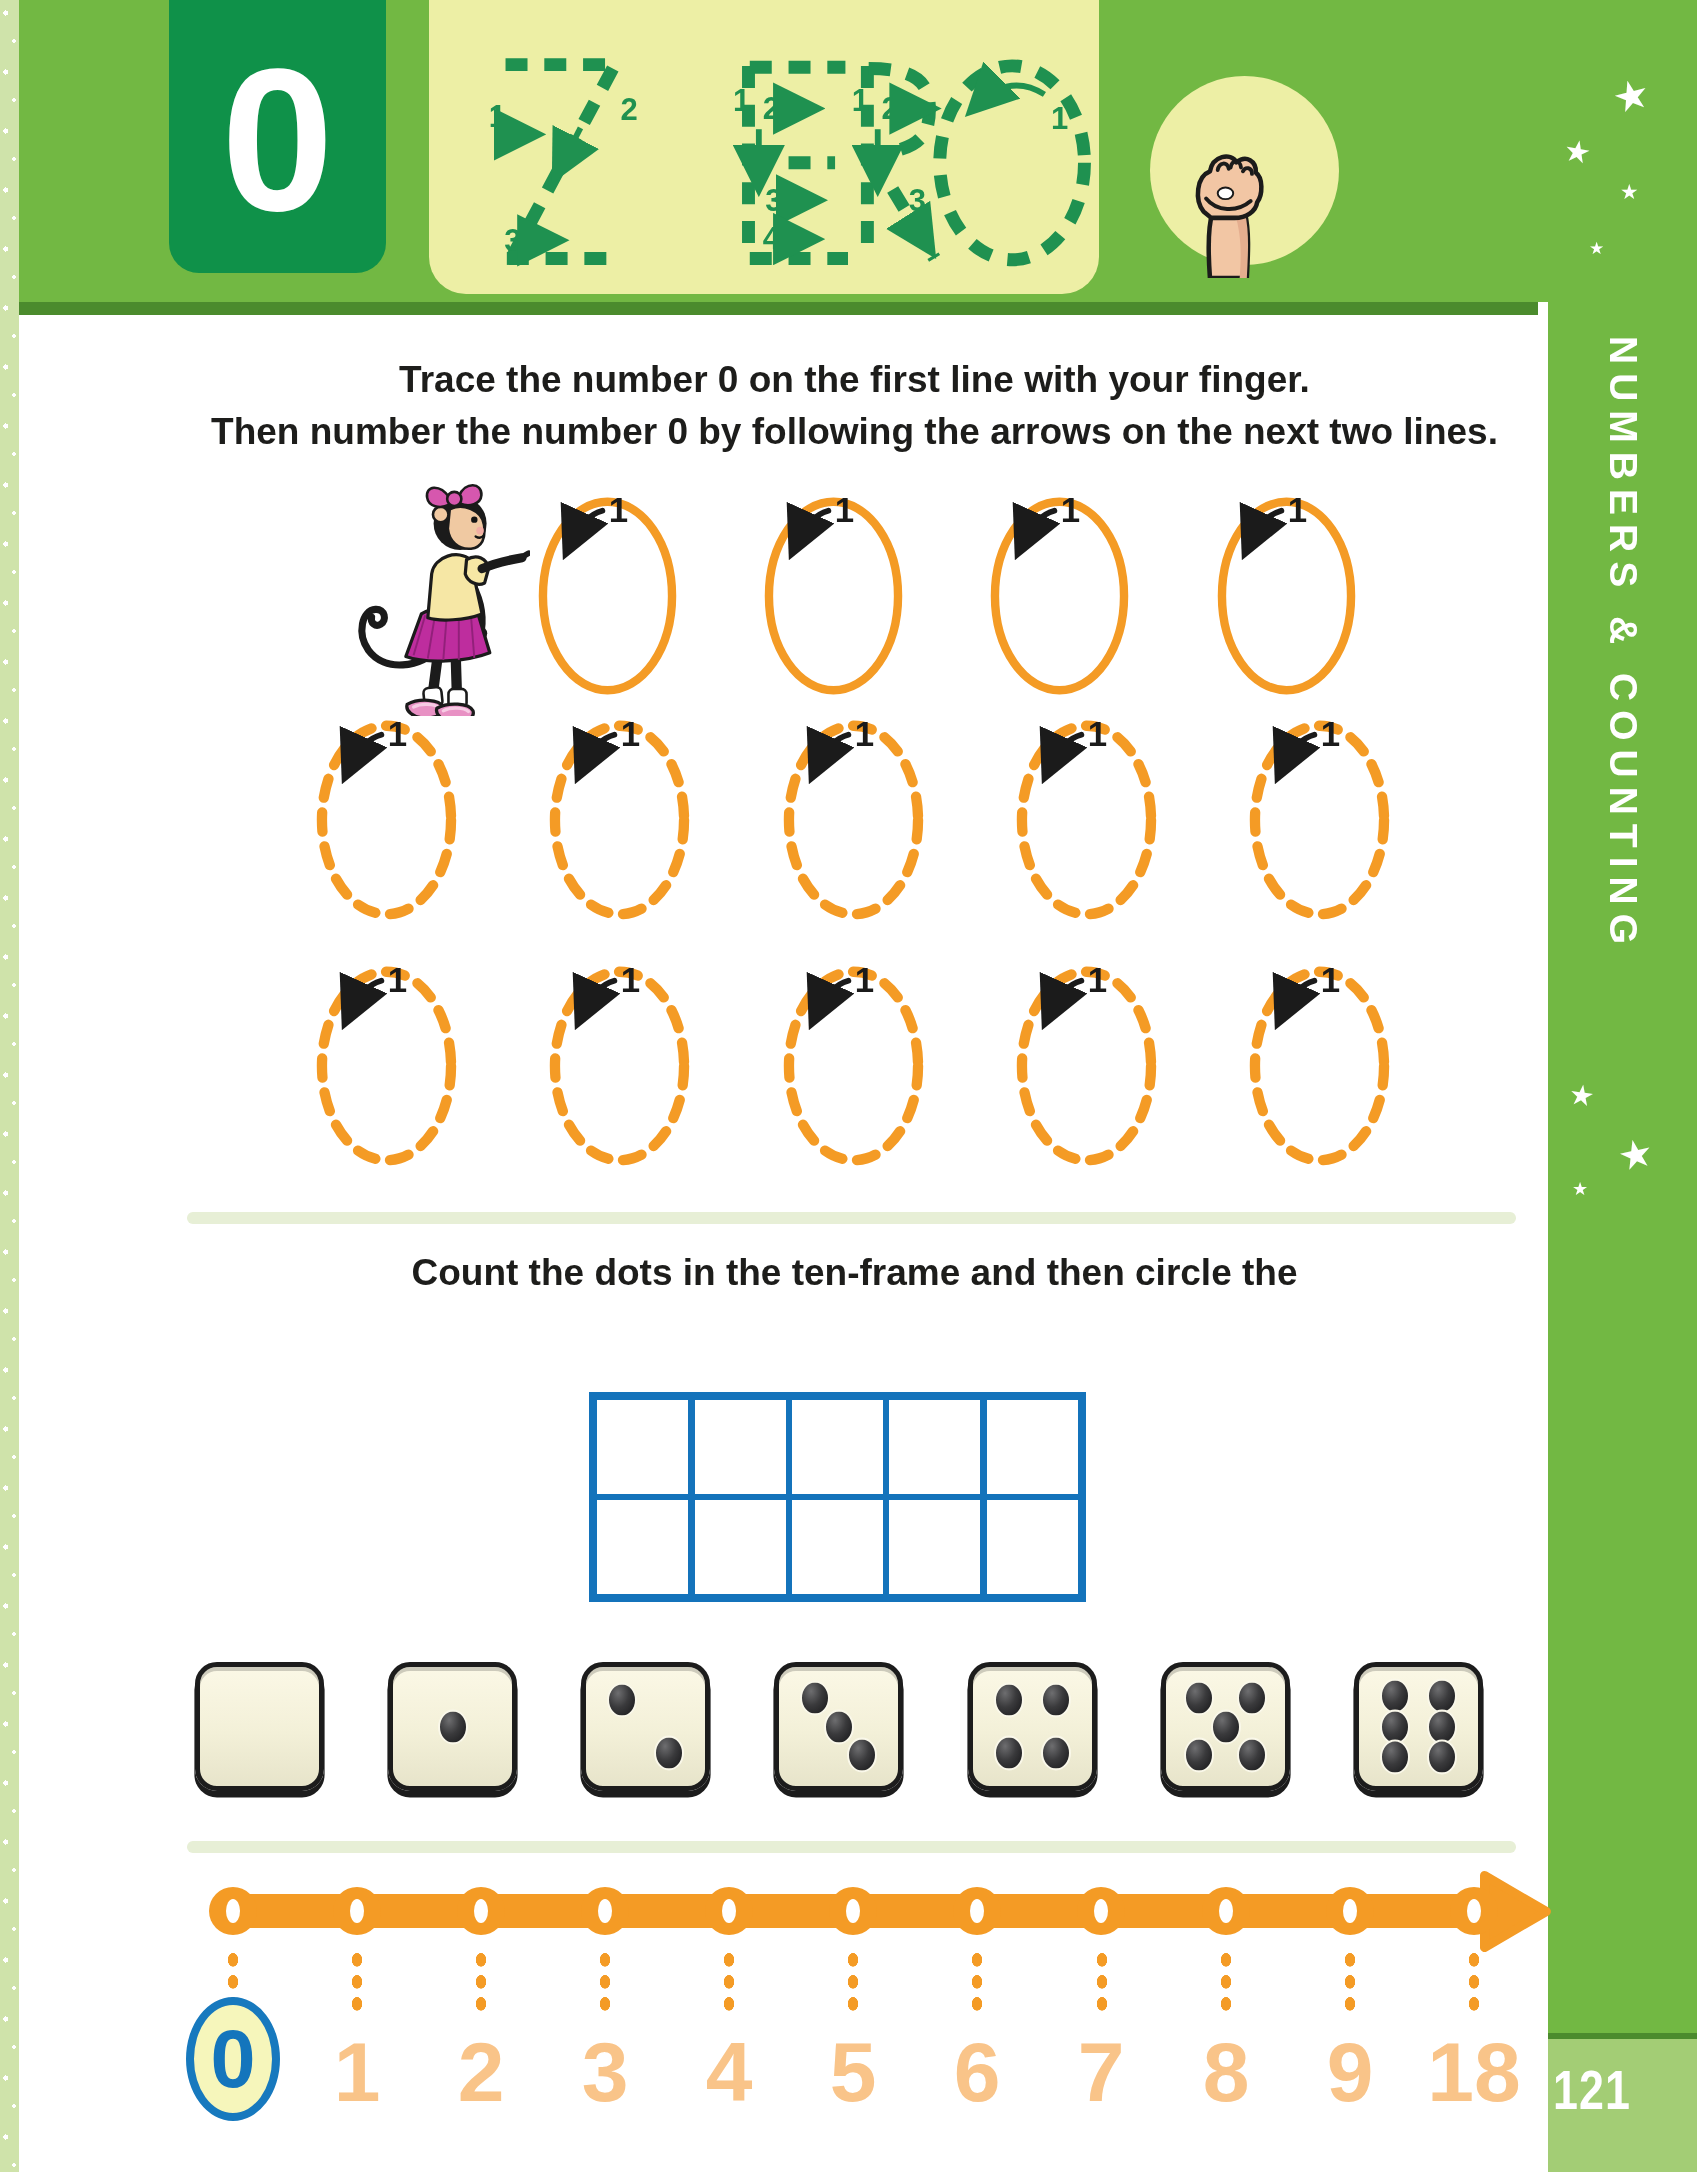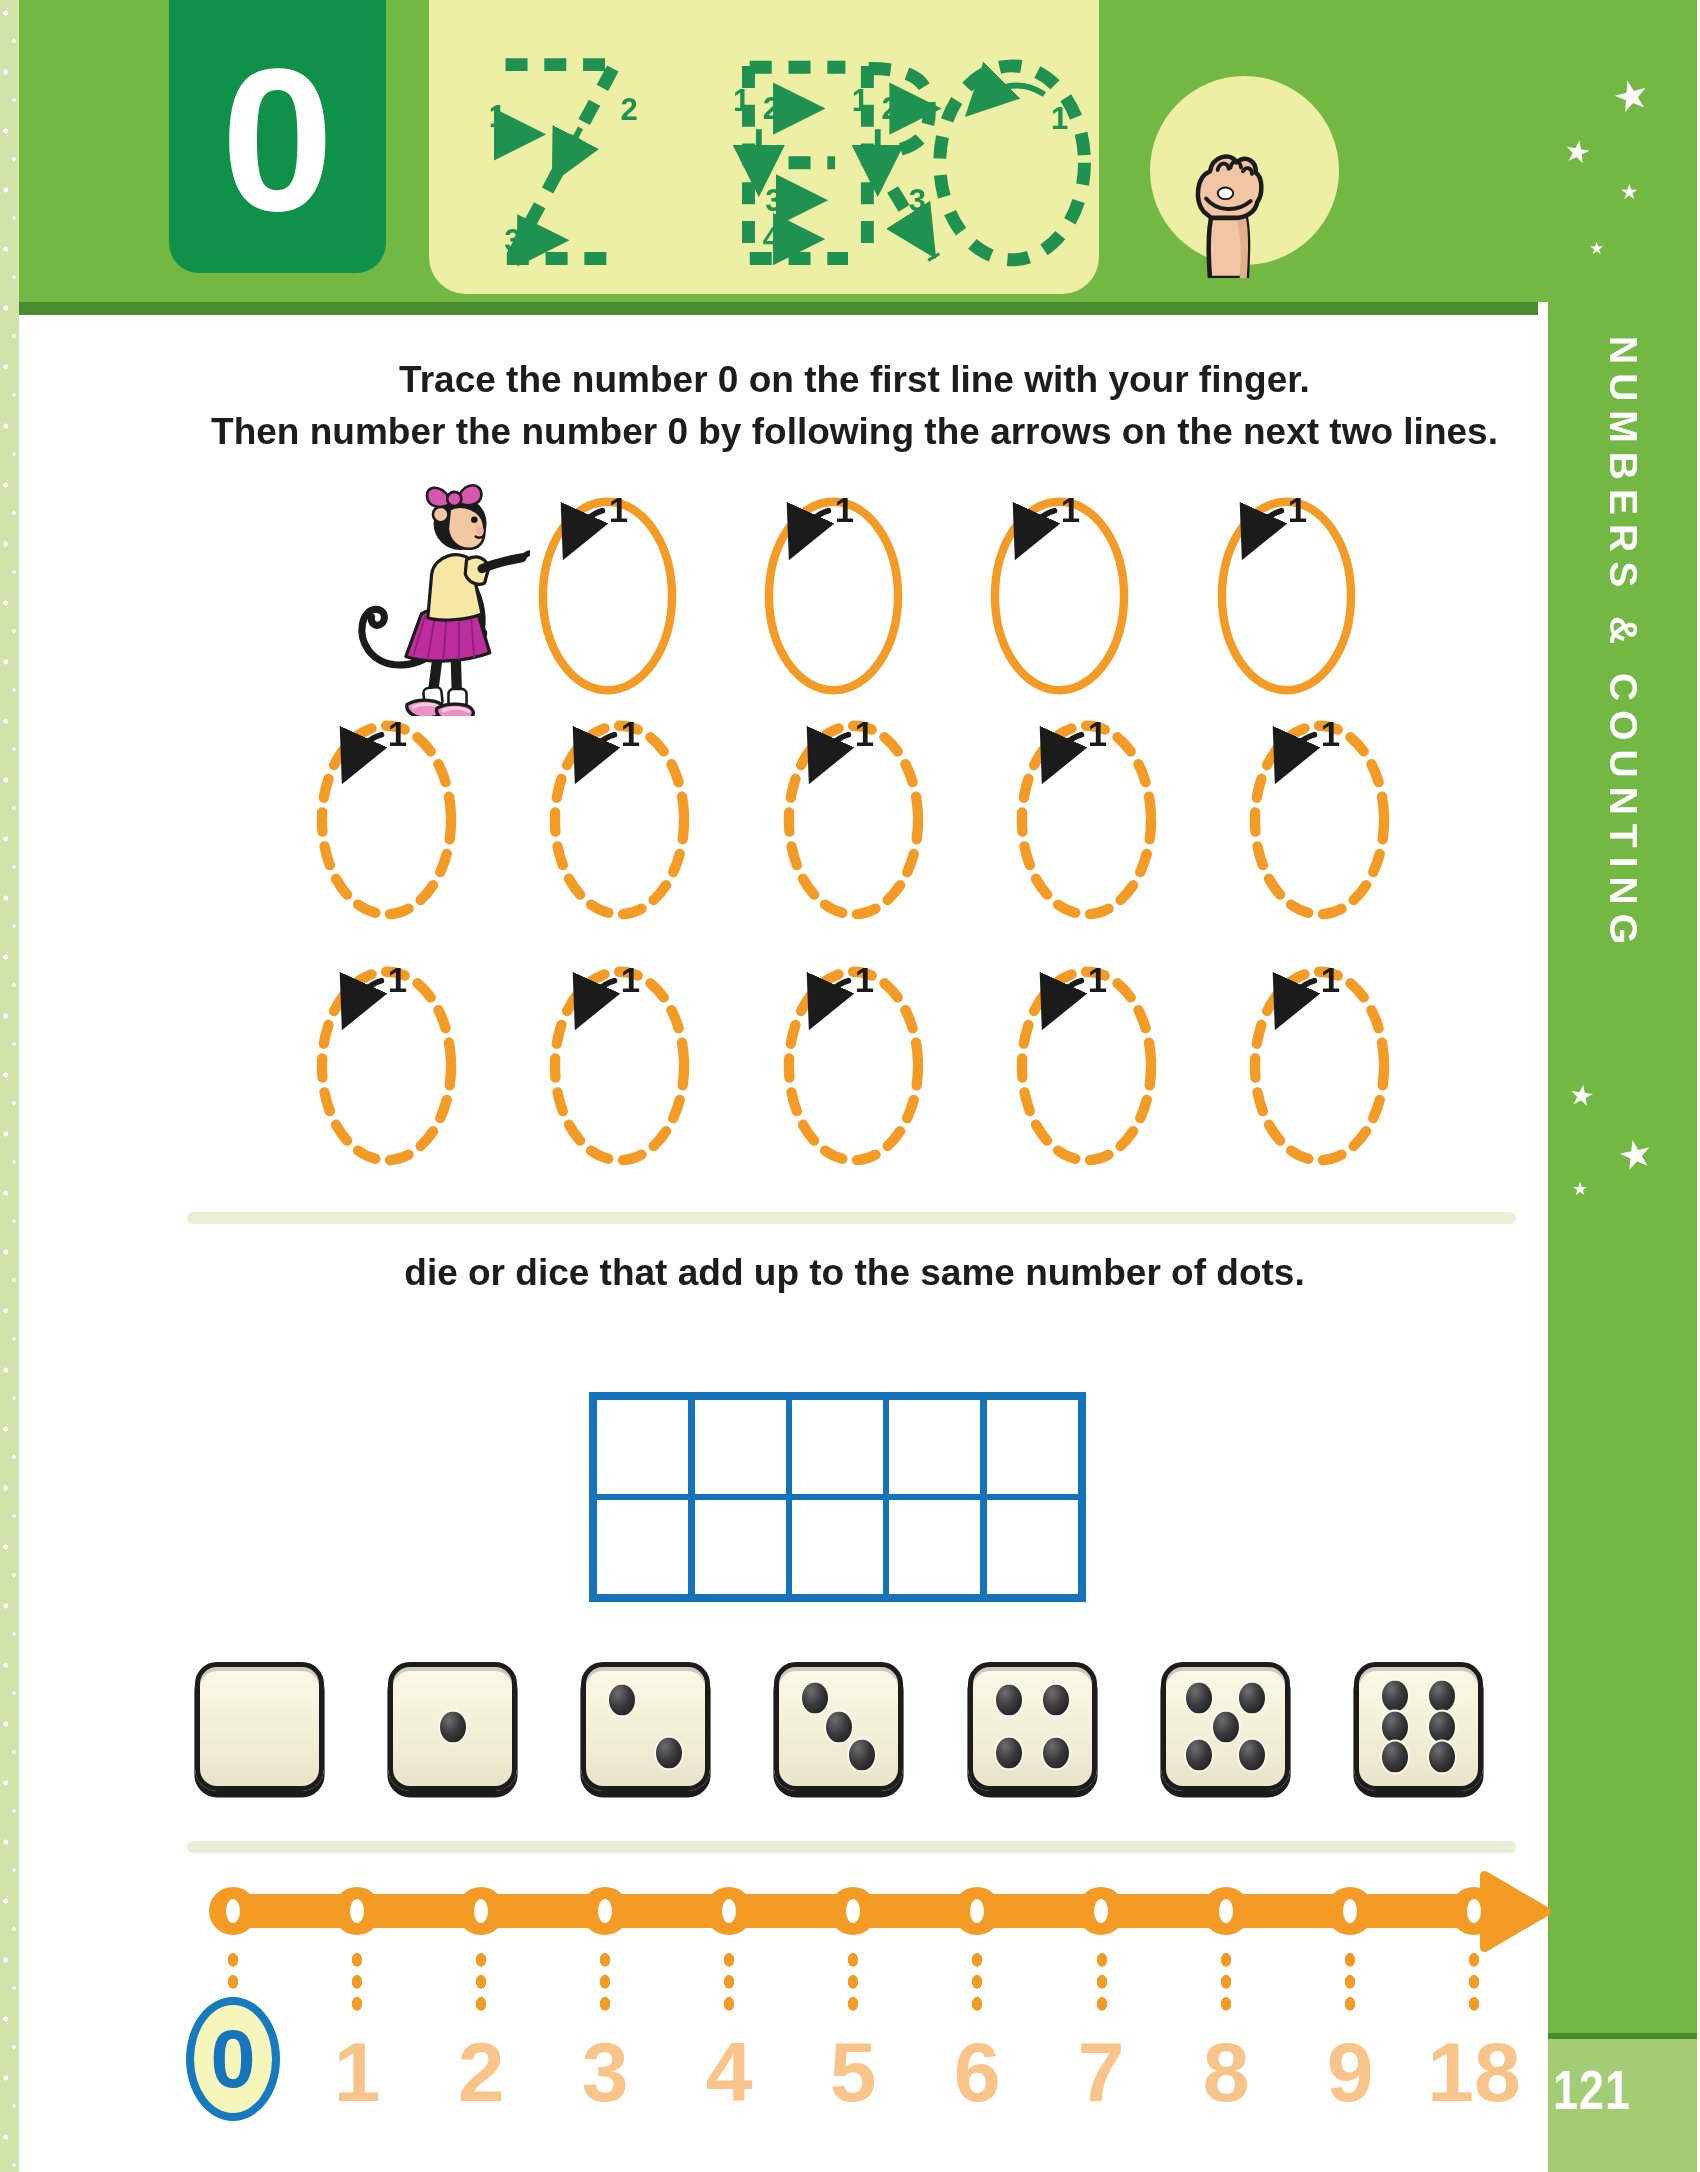--- a/index.html
+++ b/index.html
@@ -280,21 +280,21 @@
       <svg class="trace-cell" viewBox="0 0 240 330" style="left:1242px;top:955px">
         <ellipse class="oval-dashed" cx="120" cy="172" rx="100" ry="146"></ellipse>
         <path class="cell-arrow" d="M112,40 Q82,48 62,92" marker-end="url(#ah-black)"></path>
         <text class="cell-num" x="122" y="58">1</text>
       </svg>
     </div>
 
   <div class="abs divider" style="top:1212px"></div>
 
   <div class="abs instr instr2">
-    <div>die or dice that add up to the same number of dots.</div>
+    <div>Count the dots in the ten-frame and then circle the</div>
   </div>
 
   <div class="abs tenframe" id="tenframe">
       <div class="tf-cell"></div>
       <div class="tf-cell"></div>
       <div class="tf-cell"></div>
       <div class="tf-cell"></div>
       <div class="tf-cell"></div>
       <div class="tf-cell"></div>
       <div class="tf-cell"></div>

